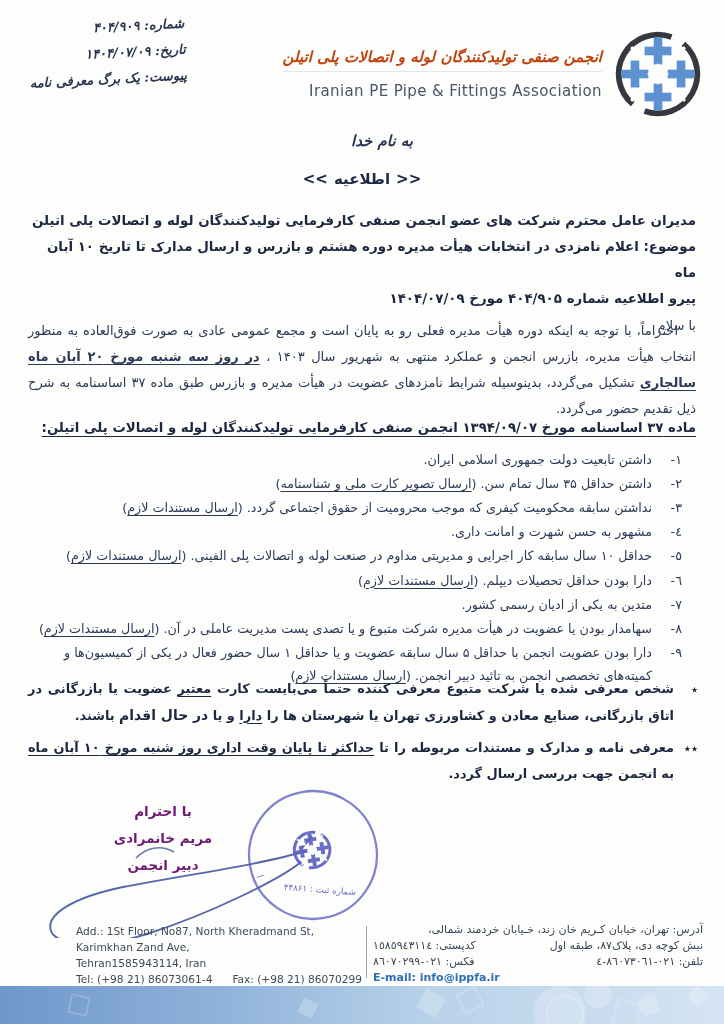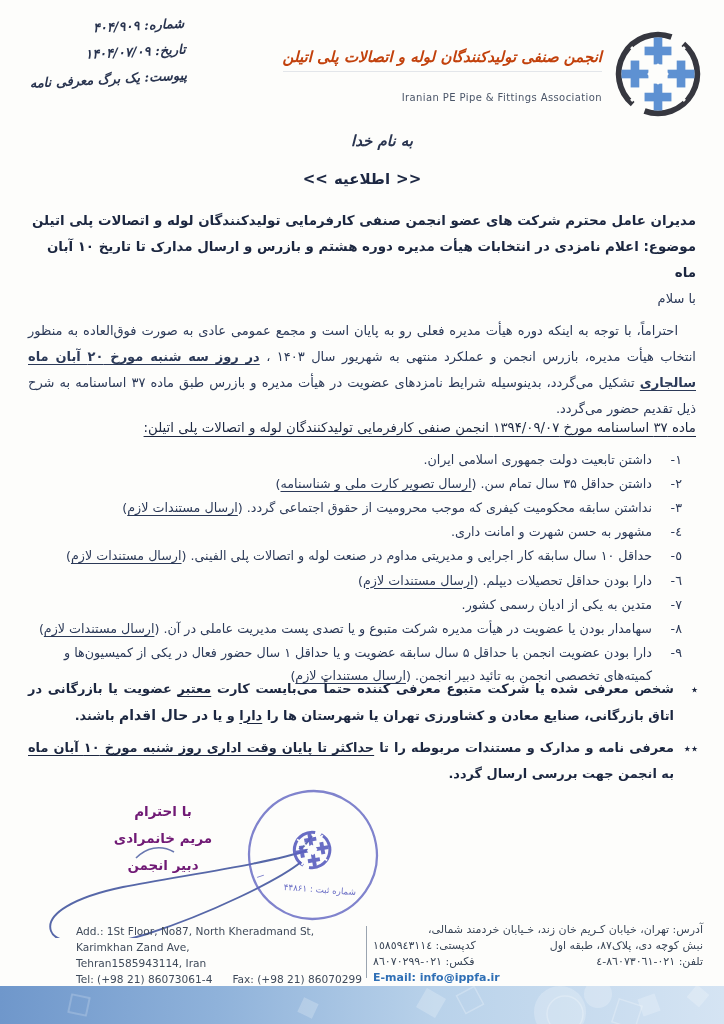--- a/index.html
+++ b/index.html
@@ -10,37 +10,37 @@
   }
   
   .meta{position:absolute;top:20px;left:16px;width:170px;text-align:right;direction:rtl;
         transform:rotate(-3deg);font-family:"DejaVu Serif",serif;font-style:italic;
         font-weight:bold;font-size:13px;color:#2a3550;}
   .meta div{margin-bottom:11px;white-space:nowrap;}
   .brand{position:absolute;top:26px;right:18px;display:flex;align-items:flex-start;}
   .brand-names{margin-top:22px;margin-right:8px;text-align:right;}
   .org-fa{font-family:"DejaVu Serif",serif;font-style:italic;font-weight:bold;
           font-size:15px;color:#c2410c;direction:rtl;white-space:nowrap;}
-  .org-en{font-size:10px;color:#4a5568;letter-spacing:.4px;margin-top:5px;
-          border-top:1px solid #e3e6ea;padding-top:20px;white-space:nowrap;}
+  .org-en{font-size:15px;color:#4a5568;letter-spacing:.4px;margin-top:5px;
+          border-top:1px solid #e3e6ea;padding-top:10px;white-space:nowrap;}
   .logo{width:96px;height:96px;flex:0 0 auto;}
   
   .bismillah{position:absolute;top:132px;left:0;right:0;text-align:center;
              font-family:"DejaVu Serif",serif;font-style:italic;font-weight:bold;
              font-size:15px;color:#2a3550;padding-left:40px;}
   .notice-title{position:absolute;top:170px;left:0;right:0;display:flex;
                 justify-content:center;gap:6px;font-weight:bold;font-size:15px;color:#1d2843;}
   .recipient{position:absolute;top:208px;right:28px;left:28px;direction:rtl;
              text-align:right;font-weight:bold;font-size:13.4px;line-height:1.95;color:#1c2740;}
   .salutation{font-weight:normal;font-size:13px;color:#2c3a58;}
   .bodypara{position:absolute;top:318px;right:28px;left:28px;direction:rtl;
             text-align:justify;font-size:13px;line-height:2.0;color:#2c3a58;}
   .bodypara .indent{display:inline-block;width:18px;}
   .article-heading{position:absolute;top:420px;right:28px;left:32px;direction:rtl;
-                   text-align:right;font-weight:normal;font-size:13.3px;color:#1c2740;
+                   text-align:right;font-weight:bold;font-size:13.3px;color:#1c2740;
                    text-decoration:underline;text-underline-offset:4px;}
   .law-list{position:absolute;top:448px;right:28px;left:28px;direction:rtl;
             font-size:12.7px;line-height:1.82;color:#2c3a58;}
   .law-item{position:relative;padding-right:44px;text-align:right;margin-bottom:1px;}
   .law-item .marker{position:absolute;right:14px;top:0;}
   .notes{position:absolute;top:676px;right:28px;left:28px;direction:rtl;
          font-weight:bold;font-size:12.9px;line-height:1.98;color:#1c2740;}
   .note{position:relative;padding-right:22px;text-align:justify;margin-bottom:6px;}
   .note .marker{position:absolute;right:-2px;top:1px;font-size:13px;}
   .u{text-decoration:underline;text-underline-offset:3px;}
@@ -107,20 +107,21 @@
   <div class="bismillah">به نام خدا</div>
   <div class="notice-title">
     <span dir="ltr">&lt;&lt;</span>
     <span>اطلاعیه</span>
     <span dir="ltr">&gt;&gt;</span>
   </div>
 
   <div class="recipient">
     <div>مدیران عامل محترم شرکت های عضو انجمن صنفی کارفرمایی تولیدکنندگان لوله و اتصالات پلی اتیلن</div>
     <div>موضوع: اعلام نامزدی در انتخابات هیأت مدیره دوره هشتم و بازرس و ارسال مدارک تا تاریخ ۱۰ آبان ماه</div>
+    <div>پیرو اطلاعیه شماره ۴۰۴/۹۰۵ مورخ ۱۴۰۴/۰۷/۰۹</div>
     <div class="salutation">با سلام</div>
   </div>
 
   <div class="bodypara"><span class="indent"></span><span><span>احتراماً، با توجه به اینکه دوره هیأت مدیره فعلی رو به پایان است و مجمع عمومی عادی به صورت فوق‌العاده به منظور انتخاب هیأت مدیره، بازرس انجمن و عملکرد منتهی به شهریور سال ۱۴۰۳ ، </span><span class="bu">در روز سه شنبه مورخ ۲۰ آبان ماه سالجاری</span><span> تشکیل می‌گردد، بدینوسیله شرایط نامزدهای عضویت در هیأت مدیره و بازرس طبق ماده ۳۷ اساسنامه به شرح ذیل تقدیم حضور می‌گردد.</span></span></div>
 
   <div class="article-heading">ماده ۳۷ اساسنامه مورخ ۱۳۹۴/۰۹/۰۷ انجمن صنفی کارفرمایی تولیدکنندگان لوله و اتصالات پلی اتیلن:</div>
 
   <div class="law-list">
     <div class="law-item"><span class="marker">۱-</span><span><span>داشتن تابعیت دولت جمهوری اسلامی ایران.</span></span></div>
     <div class="law-item"><span class="marker">۲-</span><span><span>داشتن حداقل ۳۵ سال تمام سن. (</span><span class="u">ارسال تصویر کارت ملی و شناسنامه</span><span>)</span></span></div>

